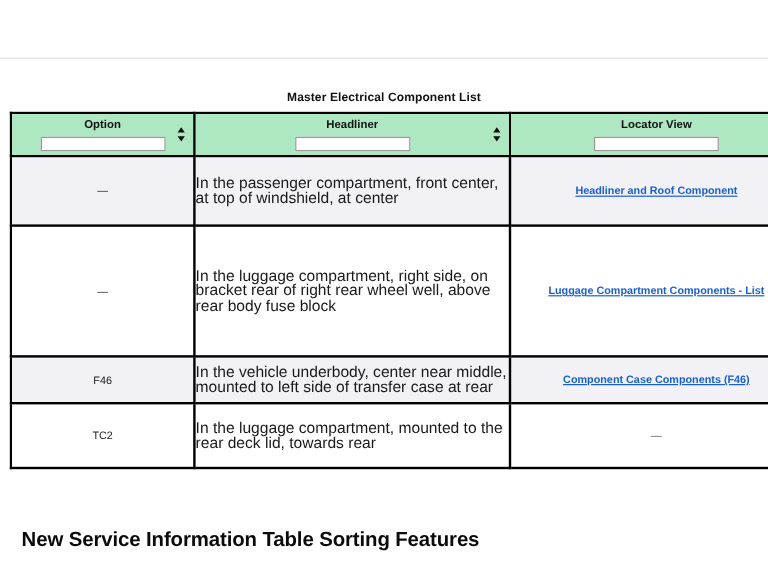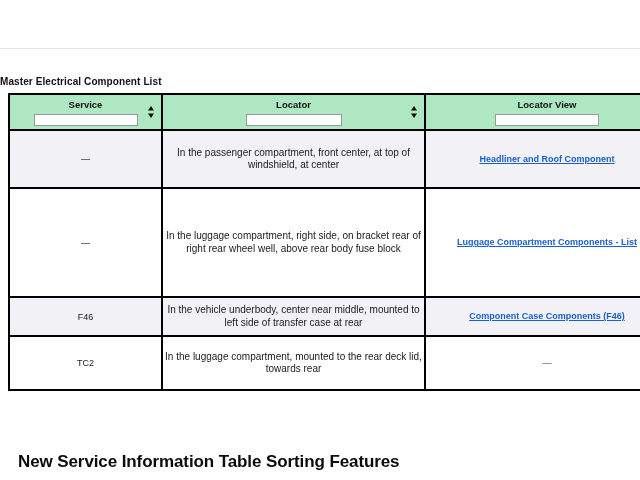--- a/index.html
+++ b/index.html
@@ -24,21 +24,21 @@
     height: 1px;
     background: #e2e2e5;
   }
 
   
   .table-caption {
     position: absolute;
     top: 76px;
     left: 0;
     width: 640px;
-    text-align: left;
+    text-align: center;
     font-size: 10px;
     font-weight: bold;
     color: #111111;
     letter-spacing: 0.1px;
   }
 
   
   .table-wrap {
     position: absolute;
     top: 93px;
@@ -112,22 +112,22 @@
   
   tbody tr.row-odd  td { background: #f1f1f6; }
   tbody tr.row-even td { background: #ffffff; }
 
   td.cell-option {
     text-align: center;
     font-size: 9px;
     color: #1a1a1a;
   }
   td.cell-location {
-    text-align: center;
-    font-size: 10px;
+    text-align: left;
+    font-size: 13px;
     color: #1a1a1a;
     line-height: 12.5px;
     padding: 0 9px;
   }
   td.cell-locator {
     text-align: center;
     font-size: 9px;
     padding: 0 6px;
   }
   td.cell-locator a {
@@ -144,21 +144,21 @@
 
   
   tr.r1 td { height: 56px; }
   tr.r2 td { height: 107px; }
   tr.r3 td { height: 37px; }
   tr.r4 td { height: 52px; }
 
   
   .page-heading {
     position: absolute;
-    top: 452px;
+    top: 440px;
     left: 18px;
     font-size: 17px;
     font-weight: bold;
     color: #0b0b0b;
     letter-spacing: -0.1px;
   }
 </style>
 </head>
 <body>
 
@@ -171,30 +171,30 @@
     <colgroup>
       <col class="c-option">
       <col class="c-location">
       <col class="c-locator">
     </colgroup>
 
     <thead>
       <tr>
 
         <th class="col-option">
-          <span class="th-label">Service</span>
+          <span class="th-label">Option</span>
           <input class="th-filter" type="text" value="" placeholder="" style="">
           <svg class="sort-icon" viewBox="0 0 8 14">
             <polygon points="4,1 7,5.5 1,5.5" fill="#0d0d0d"></polygon>
             <polygon points="4,13 7,8.5 1,8.5" fill="#0d0d0d"></polygon>
           </svg>
         </th>
 
         <th class="col-location">
-          <span class="th-label">Locator</span>
+          <span class="th-label">Headliner</span>
           <input class="th-filter" type="text" value="" placeholder="" style="">
           <svg class="sort-icon" viewBox="0 0 8 14">
             <polygon points="4,1 7,5.5 1,5.5" fill="#0d0d0d"></polygon>
             <polygon points="4,13 7,8.5 1,8.5" fill="#0d0d0d"></polygon>
           </svg>
         </th>
 
         <th class="col-locator">
           <span class="th-label">Locator View</span>
           <input class="th-filter" type="text" value="" placeholder="" style="">

